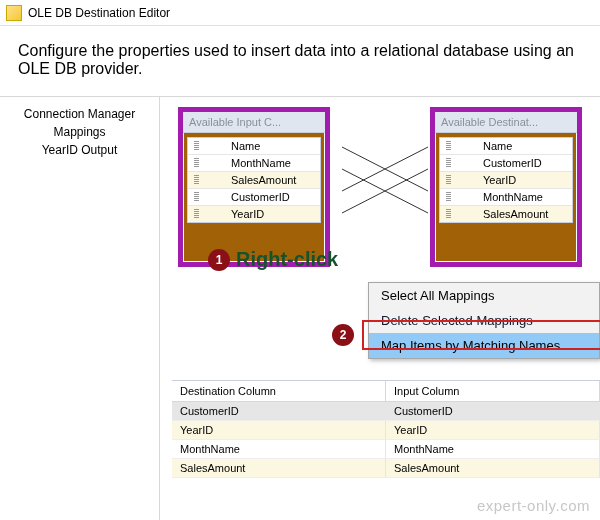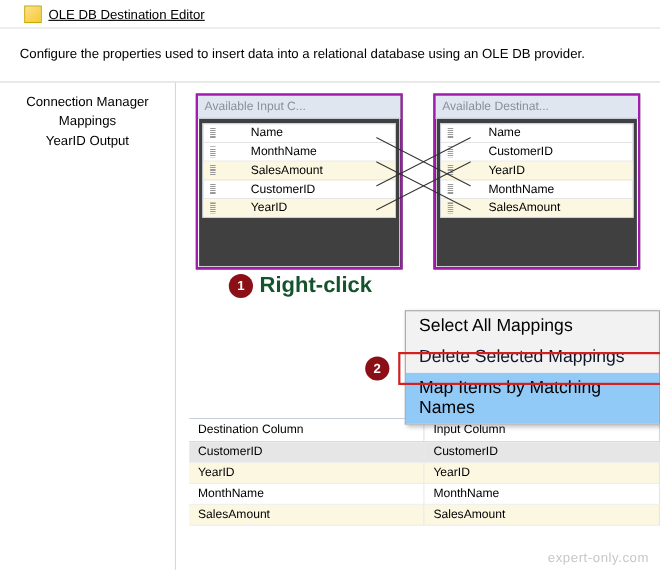--- a/index.html
+++ b/index.html
@@ -11,35 +11,34 @@
     color: #000;
     width: 600px;
     height: 520px;
     overflow: hidden;
     position: relative;
   }
   .titlebar {
     height: 26px;
     display: flex;
     align-items: center;
-    padding: 0 22px;
+    padding: 0 6px;
     border-bottom: 1px solid #e0e0e0;
     background: #fff;
-    text-decoration: underline;
   }
   .titlebar .win-icon {
     width: 16px; height: 16px;
     background: linear-gradient(135deg, #ffe08a, #f5c933);
     border: 1px solid #c9a800;
     margin-right: 6px;
   }
   .titlebar .title { font-size: 12px; }
   .description {
     padding: 16px 18px 18px 18px;
-    font-size: 12px;
+    font-size: 16px;
   }
   .body-area {
     display: flex;
     border-top: 1px solid #d8d8d8;
     height: calc(100% - 26px - 50px);
   }
   .nav-panel {
     width: 160px;
     border-right: 1px solid #d8d8d8;
     padding: 8px 0;
@@ -56,23 +55,23 @@
     overflow: hidden;
   }
   .diagram {
     display: flex;
     justify-content: space-between;
     padding: 0 6px;
     position: relative;
     height: 160px;
   }
   .col-box {
-    width: 188px;
-    border: 2px solid #a21caf;
-    background: #404040;
+    width: 152px;
+    border: 5px solid #a21caf;
+    background: #a16207;
     box-shadow: inset 0 0 0 1px #fff;
   }
   .col-box .hdr {
     padding: 4px 6px;
     font-size: 11px;
     color: #8a8f99;
     background: #e0e6f0;
     border-bottom: 1px solid #c8cedb;
     white-space: nowrap;
     overflow: hidden;
@@ -134,21 +133,21 @@
     left: 484px;
     width: 232px;
     transform: translateX(-50%);
     background: #f2f2f2;
     border: 1px solid #a7a7a7;
     box-shadow: 2px 2px 4px rgba(0,0,0,0.25);
     z-index: 10;
   }
   .context-menu .mi {
     padding: 5px 12px;
-    font-size: 16px;
+    font-size: 13px;
     cursor: default;
   }
   .context-menu .mi.disabled { color: #0f172a; }
   .context-menu .mi.highlight {
     background: #91c9f7;
   }
   .menu-hl-frame {
     position: absolute;
     top: 320px;
     left: 484px;
@@ -186,21 +185,21 @@
     font-size: 11px;
     background: #fff;
   }
   .grid-row.sel .gc { background: #e6e6e6; }
   .grid-row.alt .gc { background: #fbf7e0; }
   .watermark {
     position: absolute;
     right: 10px;
     bottom: 6px;
     color: #c7c7c7;
-    font-size: 12px;
+    font-size: 15px;
     letter-spacing: 0.5px;
     font-family: "Segoe UI", sans-serif;
   }
 </style>
 </head>
 <body>
 
 <div class="titlebar">
   <div class="win-icon"></div>
   <div class="title">OLE DB Destination Editor</div>

